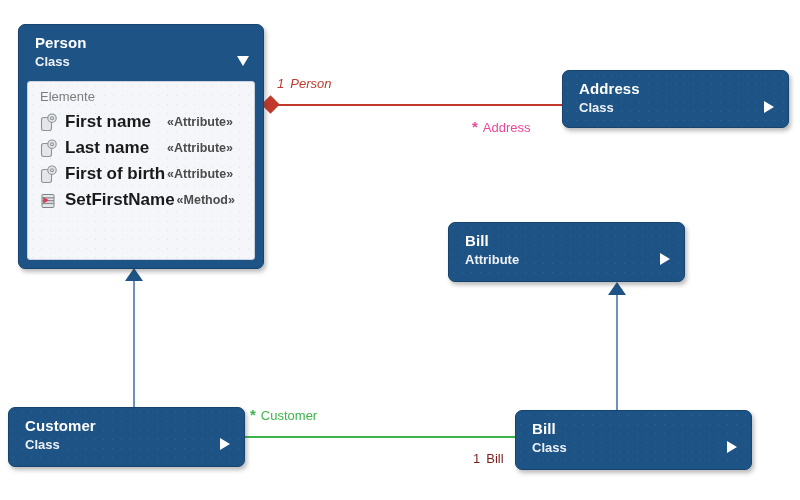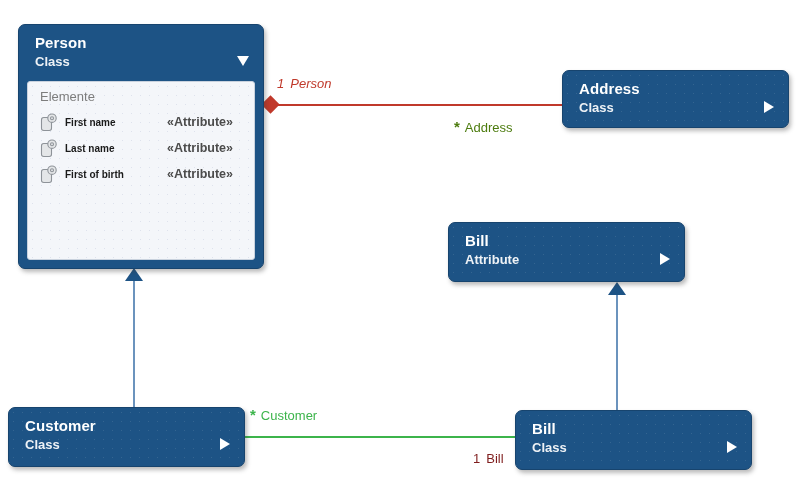--- a/index.html
+++ b/index.html
@@ -107,21 +107,21 @@
     padding-left: 12px;
   }
   .member-icon {
     width: 17px;
     height: 19px;
     margin-right: 8px;
     flex: 0 0 auto;
     position: relative;
   }
   .member-name {
-    font-size: 10px;
+    font-size: 17px;
     font-weight: bold;
     color: #1a1a1a;
     white-space: nowrap;
     min-width: 100px;
   }
   .member-kind {
     font-size: 12.5px;
     color: #4c4c4c;
     white-space: nowrap;
     margin-left: 2px;
@@ -177,21 +177,21 @@
 </head>
 <body>
 
 <div id="canvas">
 
   <div class="edge edge-h" style="left:272px; top:104px; width:290px; border-top-color:#c0392b;"></div>
   <div class="diamond" style="left:264px; top:98px;"></div>
   <div class="edge-label" style="left:277px; top:76px; color:#c0392b;font-style:italic;">
     <span class="mult">1</span><span>Person</span>
   </div>
-  <div class="edge-label" style="left:454px; top:119px; color:#4d7c0f;">
+  <div class="edge-label" style="left:472px; top:119px; color:#ec4899;">
     <span class="star">*</span><span>Address</span>
   </div>
 
   <div class="edge edge-h" style="left:245px; top:436px; width:278px; border-top-color:#3cb44b;"></div>
   <div class="edge-label" style="left:250px; top:407px; color:#3cb44b;">
     <span class="star">*</span><span>Customer</span>
   </div>
   <div class="edge-label" style="left:473px; top:451px; color:#7f1d1d;text-align:right;">
     <span class="mult">1</span><span>Bill</span>
   </div>
@@ -240,20 +240,33 @@
           <svg width="17" height="19" viewBox="0 0 17 19">
             <rect x="1.5" y="4.5" width="10" height="13" rx="2.2" ry="2.2" fill="#e4e6e8" stroke="#8e9399" stroke-width="1.1"></rect>
             <circle cx="12" cy="5.2" r="4.2" fill="#e4e6e8" stroke="#8e9399" stroke-width="1.1"></circle>
             <circle cx="12" cy="5.2" r="1.5" fill="none" stroke="#8e9399" stroke-width="1.1"></circle>
           </svg>
         </span>
         <span class="member-name">First of birth</span>
         <span class="member-kind">«Attribute»</span>
       </div>
 
+      <div class="member">
+        <span class="member-icon">
+          <svg width="17" height="19" viewBox="0 0 17 19">
+            <rect x="2" y="3.5" width="12" height="13" rx="1" ry="1" fill="#e4e6e8" stroke="#7e8388" stroke-width="1"></rect>
+            <rect x="2" y="6.2" width="12" height="1.3" fill="#8a8f95"></rect>
+            <rect x="2" y="9.0" width="12" height="1.3" fill="#8a8f95"></rect>
+            <rect x="2" y="11.8" width="12" height="1.3" fill="#8a8f95"></rect>
+            <polygon points="3.2,6.0 9.2,9.3 3.2,12.6" fill="#d4405a"></polygon>
+          </svg>
+        </span>
+        <span class="member-name">SetFirstName</span>
+        <span class="member-kind">«Method»</span>
+      </div>
     </div>
   </div>
 
   <div class="node" style="left:562px; top:70px; width:227px; height:58px;">
     <div class="node-header">
       <div class="node-title">Address</div>
       <div class="node-stereotype">Class</div>
       <div class="tri tri-right"></div>
     </div>
   </div>

